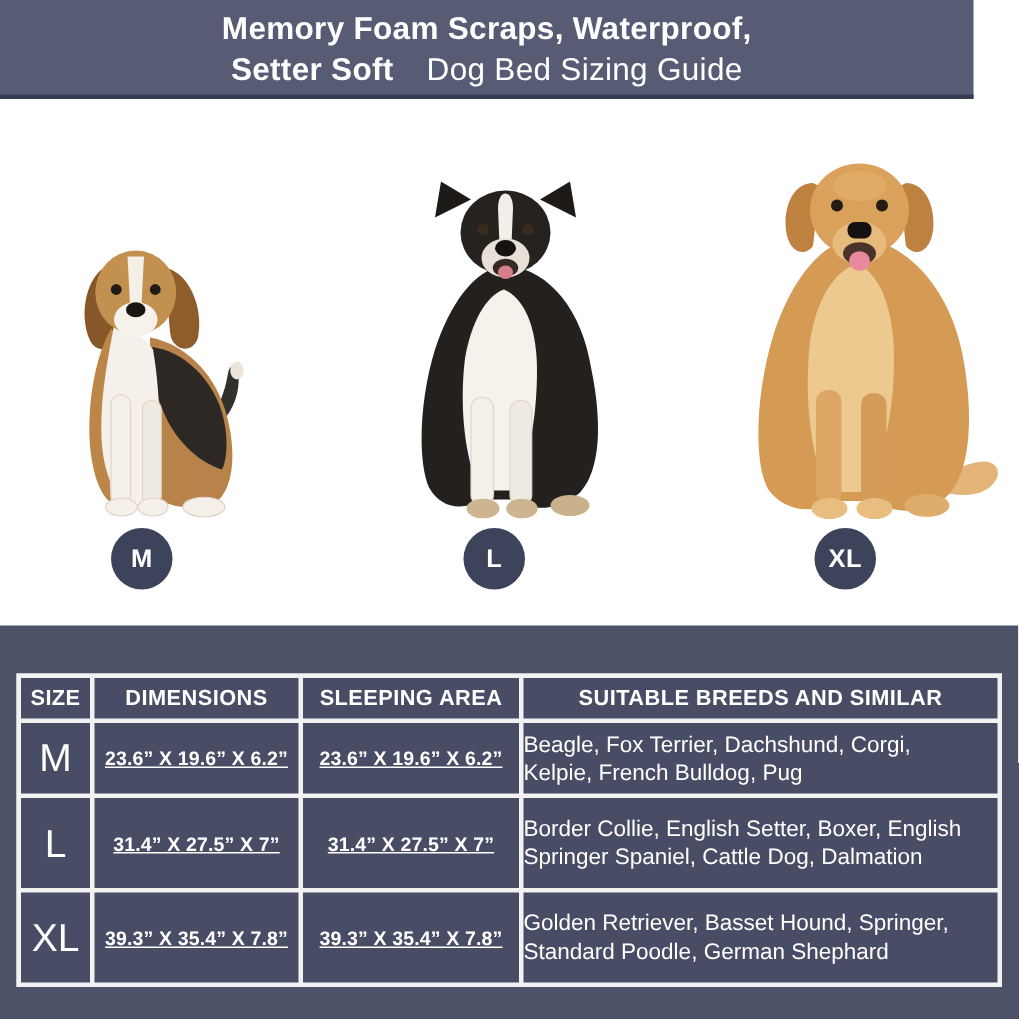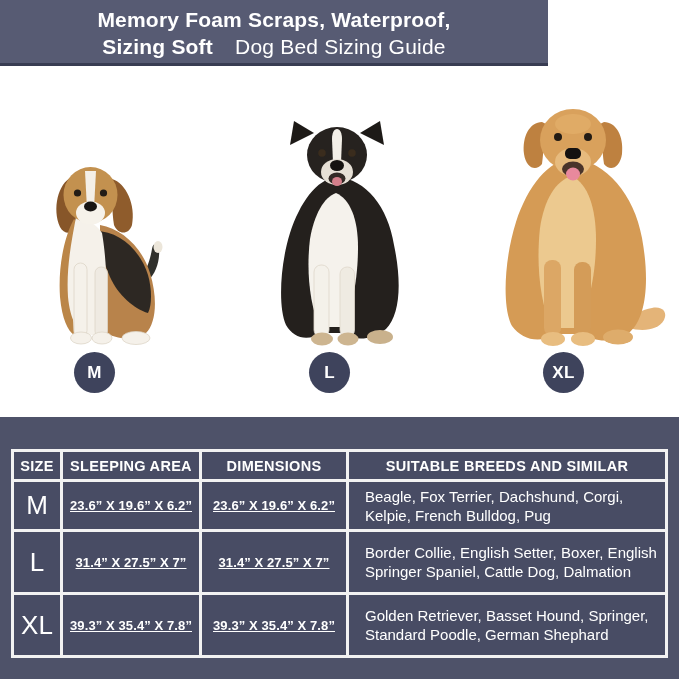--- a/index.html
+++ b/index.html
@@ -9,21 +9,21 @@
     position: relative;
     width: 679px;
     height: 679px;
     overflow: hidden;
     background: #ffffff;
   }
   
   .hero {
     position: absolute;
     top: 0; left: 0;
-    width: 548px;
+    width: 649px;
     height: 66px;
     background: #575b73;
     border-bottom: 3px solid #383c52;
     color: #ffffff;
     text-align: center;
     padding-top: 6px;
   }
   .title-line { font-size: 21px; line-height: 27px; font-weight: 700; letter-spacing: 0.2px; }
   .title-line .regular { font-weight: 400; margin-left: 16px; }
   
@@ -80,31 +80,31 @@
     text-align: center;
   }
   .th { font-weight: 700; font-size: 14.5px; letter-spacing: 0.3px; white-space: nowrap; }
   .size-cell { font-size: 26px; font-weight: 400; }
   .dim-cell  { font-weight: 700; font-size: 13px; white-space: nowrap; letter-spacing: 0.1px; text-decoration: underline; }
   .breeds-cell {
     justify-content: flex-start;
     text-align: left;
     font-size: 15px;
     line-height: 19px;
-    padding: 0 8px 0 16px;
+    padding: 0 8px 0 0;
   }
 </style>
 </head>
 <body>
 
 <div class="page">
 
   <header class="hero">
     <div class="title-line">Memory Foam Scraps, Waterproof,</div>
-    <div class="title-line"><span>Sizing Soft</span><span class="regular"> Dog Bed Sizing Guide</span></div>
+    <div class="title-line"><span>Setter Soft</span><span class="regular"> Dog Bed Sizing Guide</span></div>
   </header>
 
   <section class="dogs-section">
 
     <svg class="dog dog-beagle" viewBox="0 0 130 200" aria-hidden="true">
       <path d="M110,134 C118,126 122,114 121,102 C120,96 115,95 114,102 C112,114 108,124 103,130 Z" fill="#30302c"></path>
       <ellipse cx="120" cy="100" rx="4.5" ry="6" fill="#ece6da"></ellipse>
       <path d="M34,30 C20,36 14,62 22,80 C26,88 36,88 40,78 C42,66 40,44 44,34 Z" fill="#875629"></path>
       <path d="M74,32 C88,36 98,58 94,78 C91,88 80,88 76,78 C74,66 74,44 72,34 Z" fill="#8f5c2c"></path>
       <path d="M62,78 C84,82 104,100 112,126 C120,152 118,176 108,186 C96,194 78,192 68,186 C62,168 60,130 62,100 Z" fill="#b8834b"></path>
@@ -167,22 +167,22 @@
 
     <div class="badge badge-m">M</div>
     <div class="badge badge-l">L</div>
     <div class="badge badge-xl">XL</div>
   </section>
 
   <section class="panel">
     <div class="size-table">
 
       <div class="cell th">SIZE</div>
+      <div class="cell th">DIMENSIONS</div>
       <div class="cell th">SLEEPING AREA</div>
-      <div class="cell th">DIMENSIONS</div>
       <div class="cell th">SUITABLE BREEDS AND SIMILAR</div>
 
       <div class="cell size-cell">M</div>
       <div class="cell dim-cell">23.6” X 19.6” X 6.2”</div>
       <div class="cell dim-cell">23.6” X 19.6” X 6.2”</div>
       <div class="cell breeds-cell">Beagle, Fox Terrier, Dachshund, Corgi, Kelpie, French Bulldog, Pug</div>
 
       <div class="cell size-cell">L</div>
       <div class="cell dim-cell">31.4” X 27.5” X 7”</div>
       <div class="cell dim-cell">31.4” X 27.5” X 7”</div>

